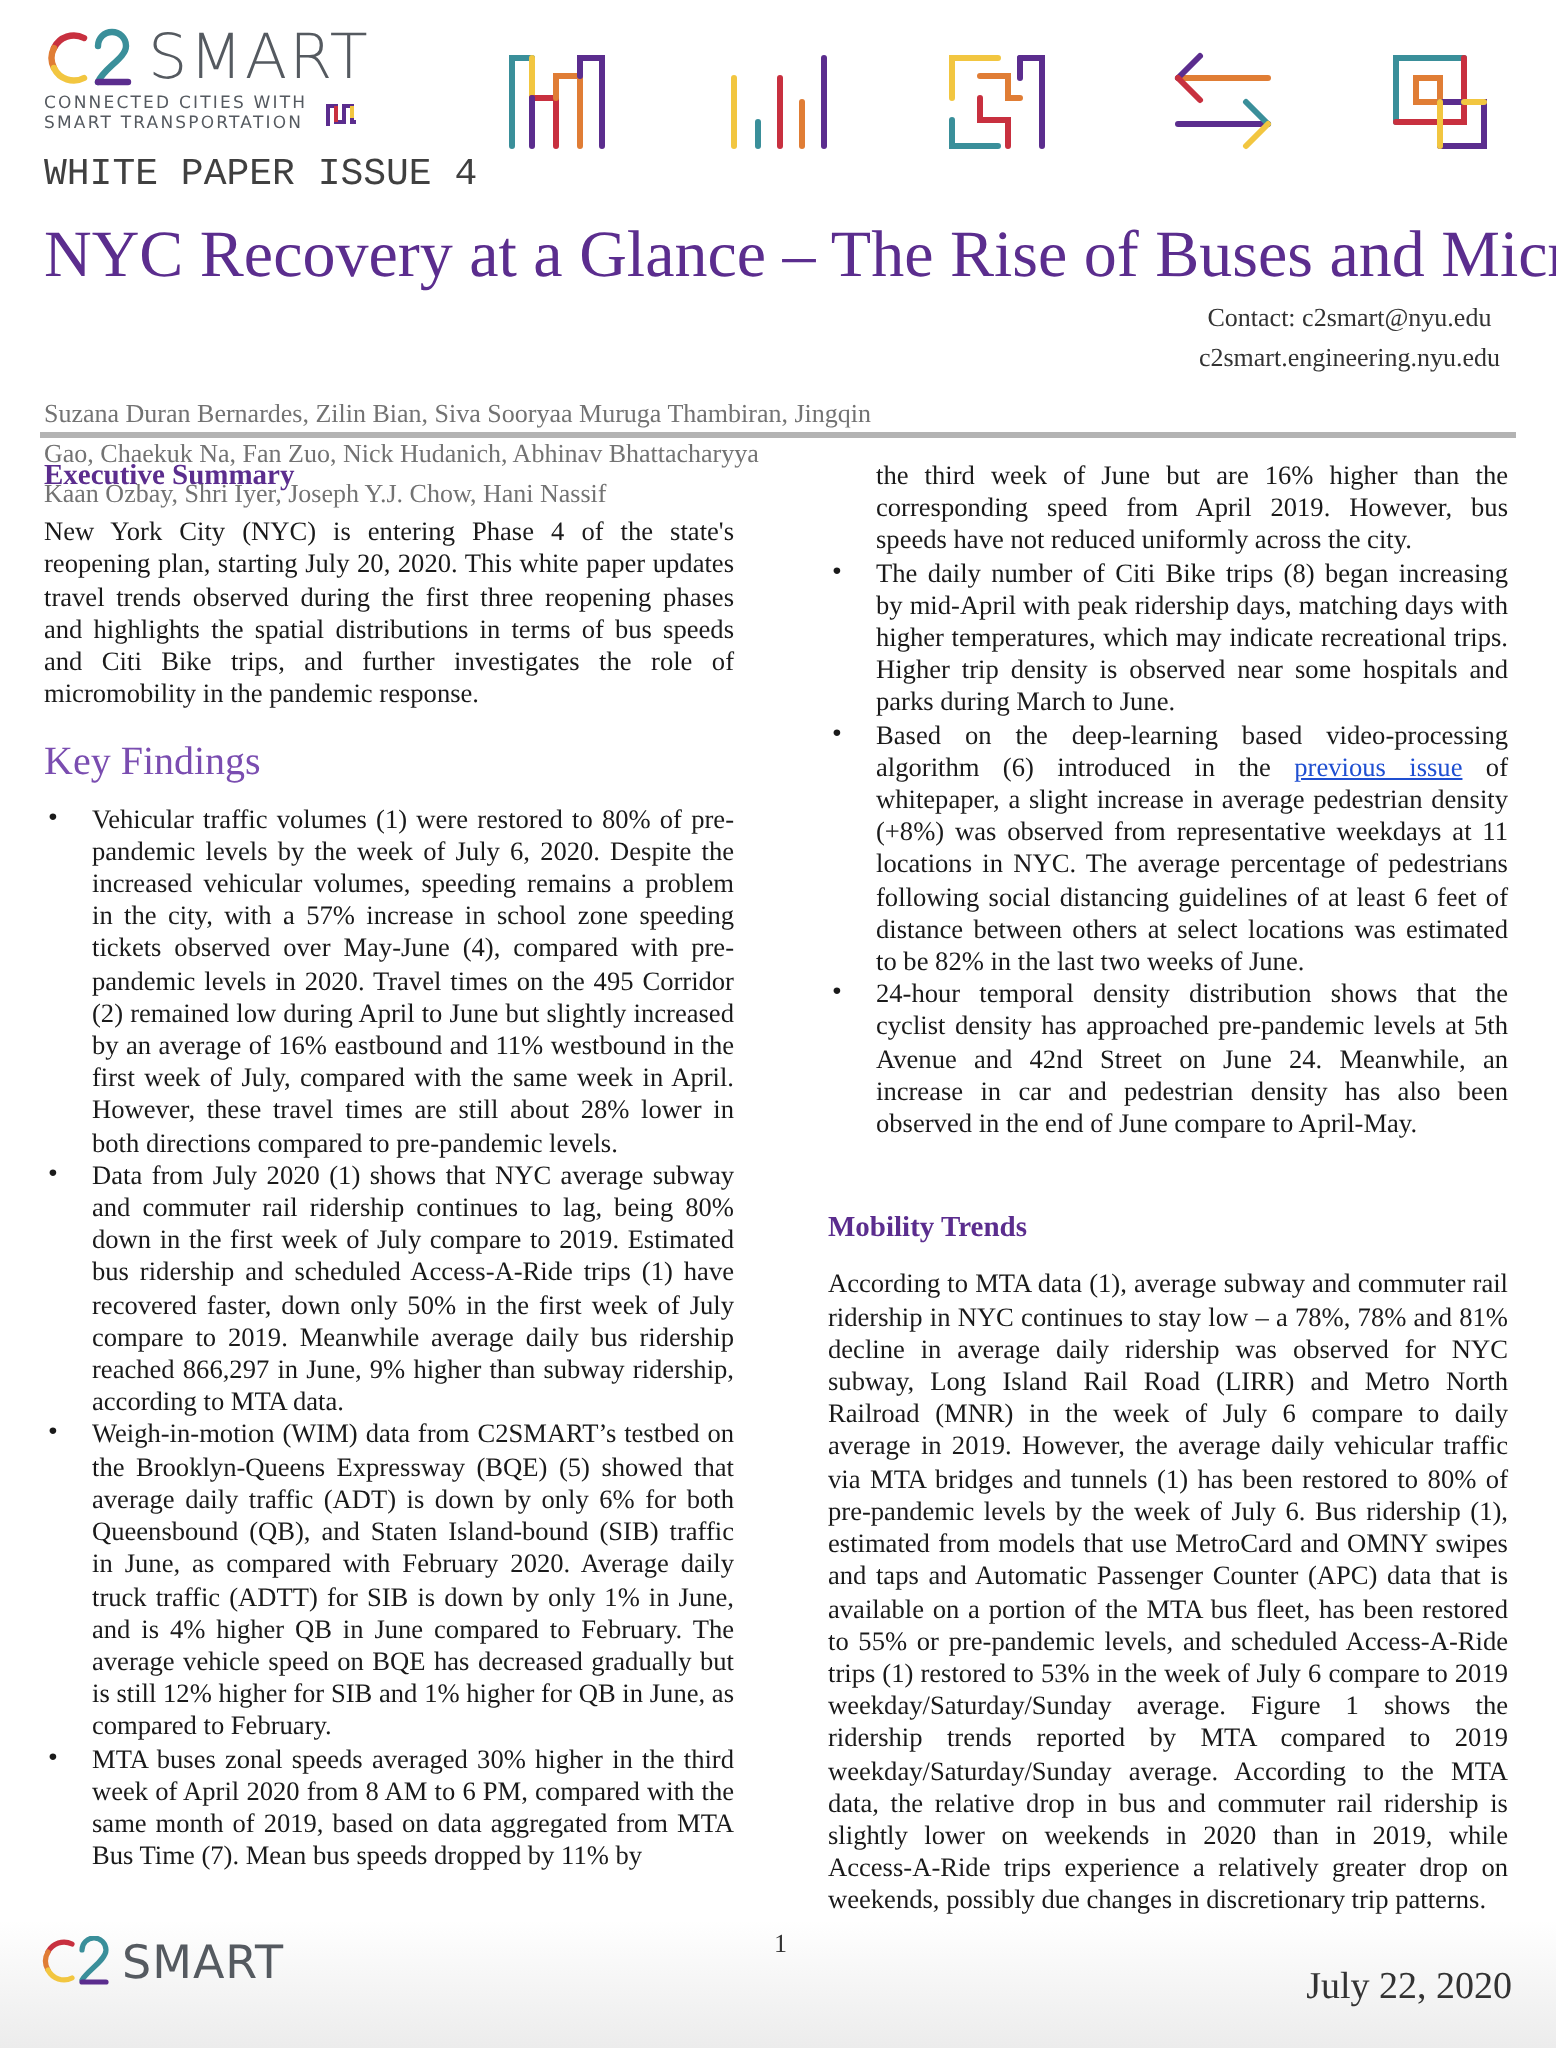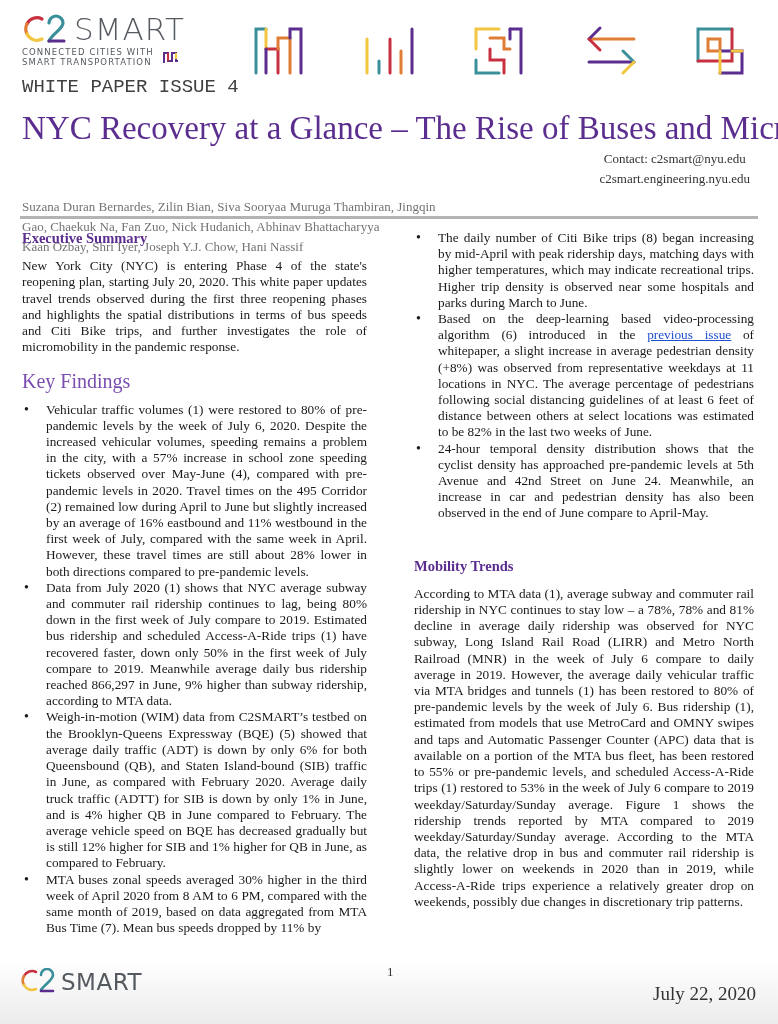--- a/index.html
+++ b/index.html
@@ -171,20 +171,21 @@
   <ul class="bullets">
     <li>Vehicular traffic volumes (1) were restored to 80% of pre-pandemic levels by the week of July 6, 2020. Despite the increased vehicular volumes, speeding remains a problem in the city, with a 57% increase in school zone speeding tickets observed over May-June (4), compared with pre-pandemic levels in 2020. Travel times on the 495 Corridor (2) remained low during April to June but slightly increased by an average of 16% eastbound and 11% westbound in the first week of July, compared with the same week in April. However, these travel times are still about 28% lower in both directions compared to pre-pandemic levels.</li>
     <li>Data from July 2020 (1) shows that NYC average subway and commuter rail ridership continues to lag, being 80% down in the first week of July compare to 2019. Estimated bus ridership and scheduled Access-A-Ride trips (1) have recovered faster, down only 50% in the first week of July compare to 2019. Meanwhile average daily bus ridership reached 866,297 in June, 9% higher than subway ridership, according to MTA data.</li>
     <li>Weigh-in-motion (WIM) data from C2SMART’s testbed on the Brooklyn-Queens Expressway (BQE) (5) showed that average daily traffic (ADT) is down by only 6% for both Queensbound (QB), and Staten Island-bound (SIB) traffic in June, as compared with February 2020. Average daily truck traffic (ADTT) for SIB is down by only 1% in June, and is 4% higher QB in June compared to February. The average vehicle speed on BQE has decreased gradually but is still 12% higher for SIB and 1% higher for QB in June, as compared to February.</li>
     <li>MTA buses zonal speeds averaged 30% higher in the third week of April 2020 from 8 AM to 6 PM, compared with the same month of 2019, based on data aggregated from MTA Bus Time (7). Mean bus speeds dropped by 11% by</li>
   </ul>
 </div>
 
 <div class="col col-right">
   <ul class="bullets cont">
+    <li class="continued">the third week of June but are 16% higher than the corresponding speed from April 2019. However, bus speeds have not reduced uniformly across the city.</li>
     <li>The daily number of Citi Bike trips (8) began increasing by mid-April with peak ridership days, matching days with higher temperatures, which may indicate recreational trips. Higher trip density is observed near some hospitals and parks during March to June.</li>
     <li><span>Based on the deep-learning based video-processing algorithm (6) introduced in the </span><a class="link" href="#">previous issue</a><span> of whitepaper, a slight increase in average pedestrian density (+8%) was observed from representative weekdays at 11 locations in NYC. The average percentage of pedestrians following social distancing guidelines of at least 6 feet of distance between others at select locations was estimated to be 82% in the last two weeks of June.</span></li>
     <li>24-hour temporal density distribution shows that the cyclist density has approached pre-pandemic levels at 5th Avenue and 42nd Street on June 24. Meanwhile, an increase in car and pedestrian density has also been observed in the end of June compare to April-May.</li>
   </ul>
   <div style="height:36px"></div>
   <h2 class="sec-bold">Mobility Trends</h2>
   <p>According to MTA data (1), average subway and commuter rail ridership in NYC continues to stay low – a 78%, 78% and 81% decline in average daily ridership was observed for NYC subway, Long Island Rail Road (LIRR) and Metro North Railroad (MNR) in the week of July 6 compare to daily average in 2019. However, the average daily vehicular traffic via MTA bridges and tunnels (1) has been restored to 80% of pre-pandemic levels by the week of July 6. Bus ridership (1), estimated from models that use MetroCard and OMNY swipes and taps and Automatic Passenger Counter (APC) data that is available on a portion of the MTA bus fleet, has been restored to 55% or pre-pandemic levels, and scheduled Access-A-Ride trips (1) restored to 53% in the week of July 6 compare to 2019 weekday/Saturday/Sunday average. Figure 1 shows the ridership trends reported by MTA compared to 2019 weekday/Saturday/Sunday average. According to the MTA data, the relative drop in bus and commuter rail ridership is slightly lower on weekends in 2020 than in 2019, while Access-A-Ride trips experience a relatively greater drop on weekends, possibly due changes in discretionary trip patterns.</p>
 </div>
 
 <div class="footer">

